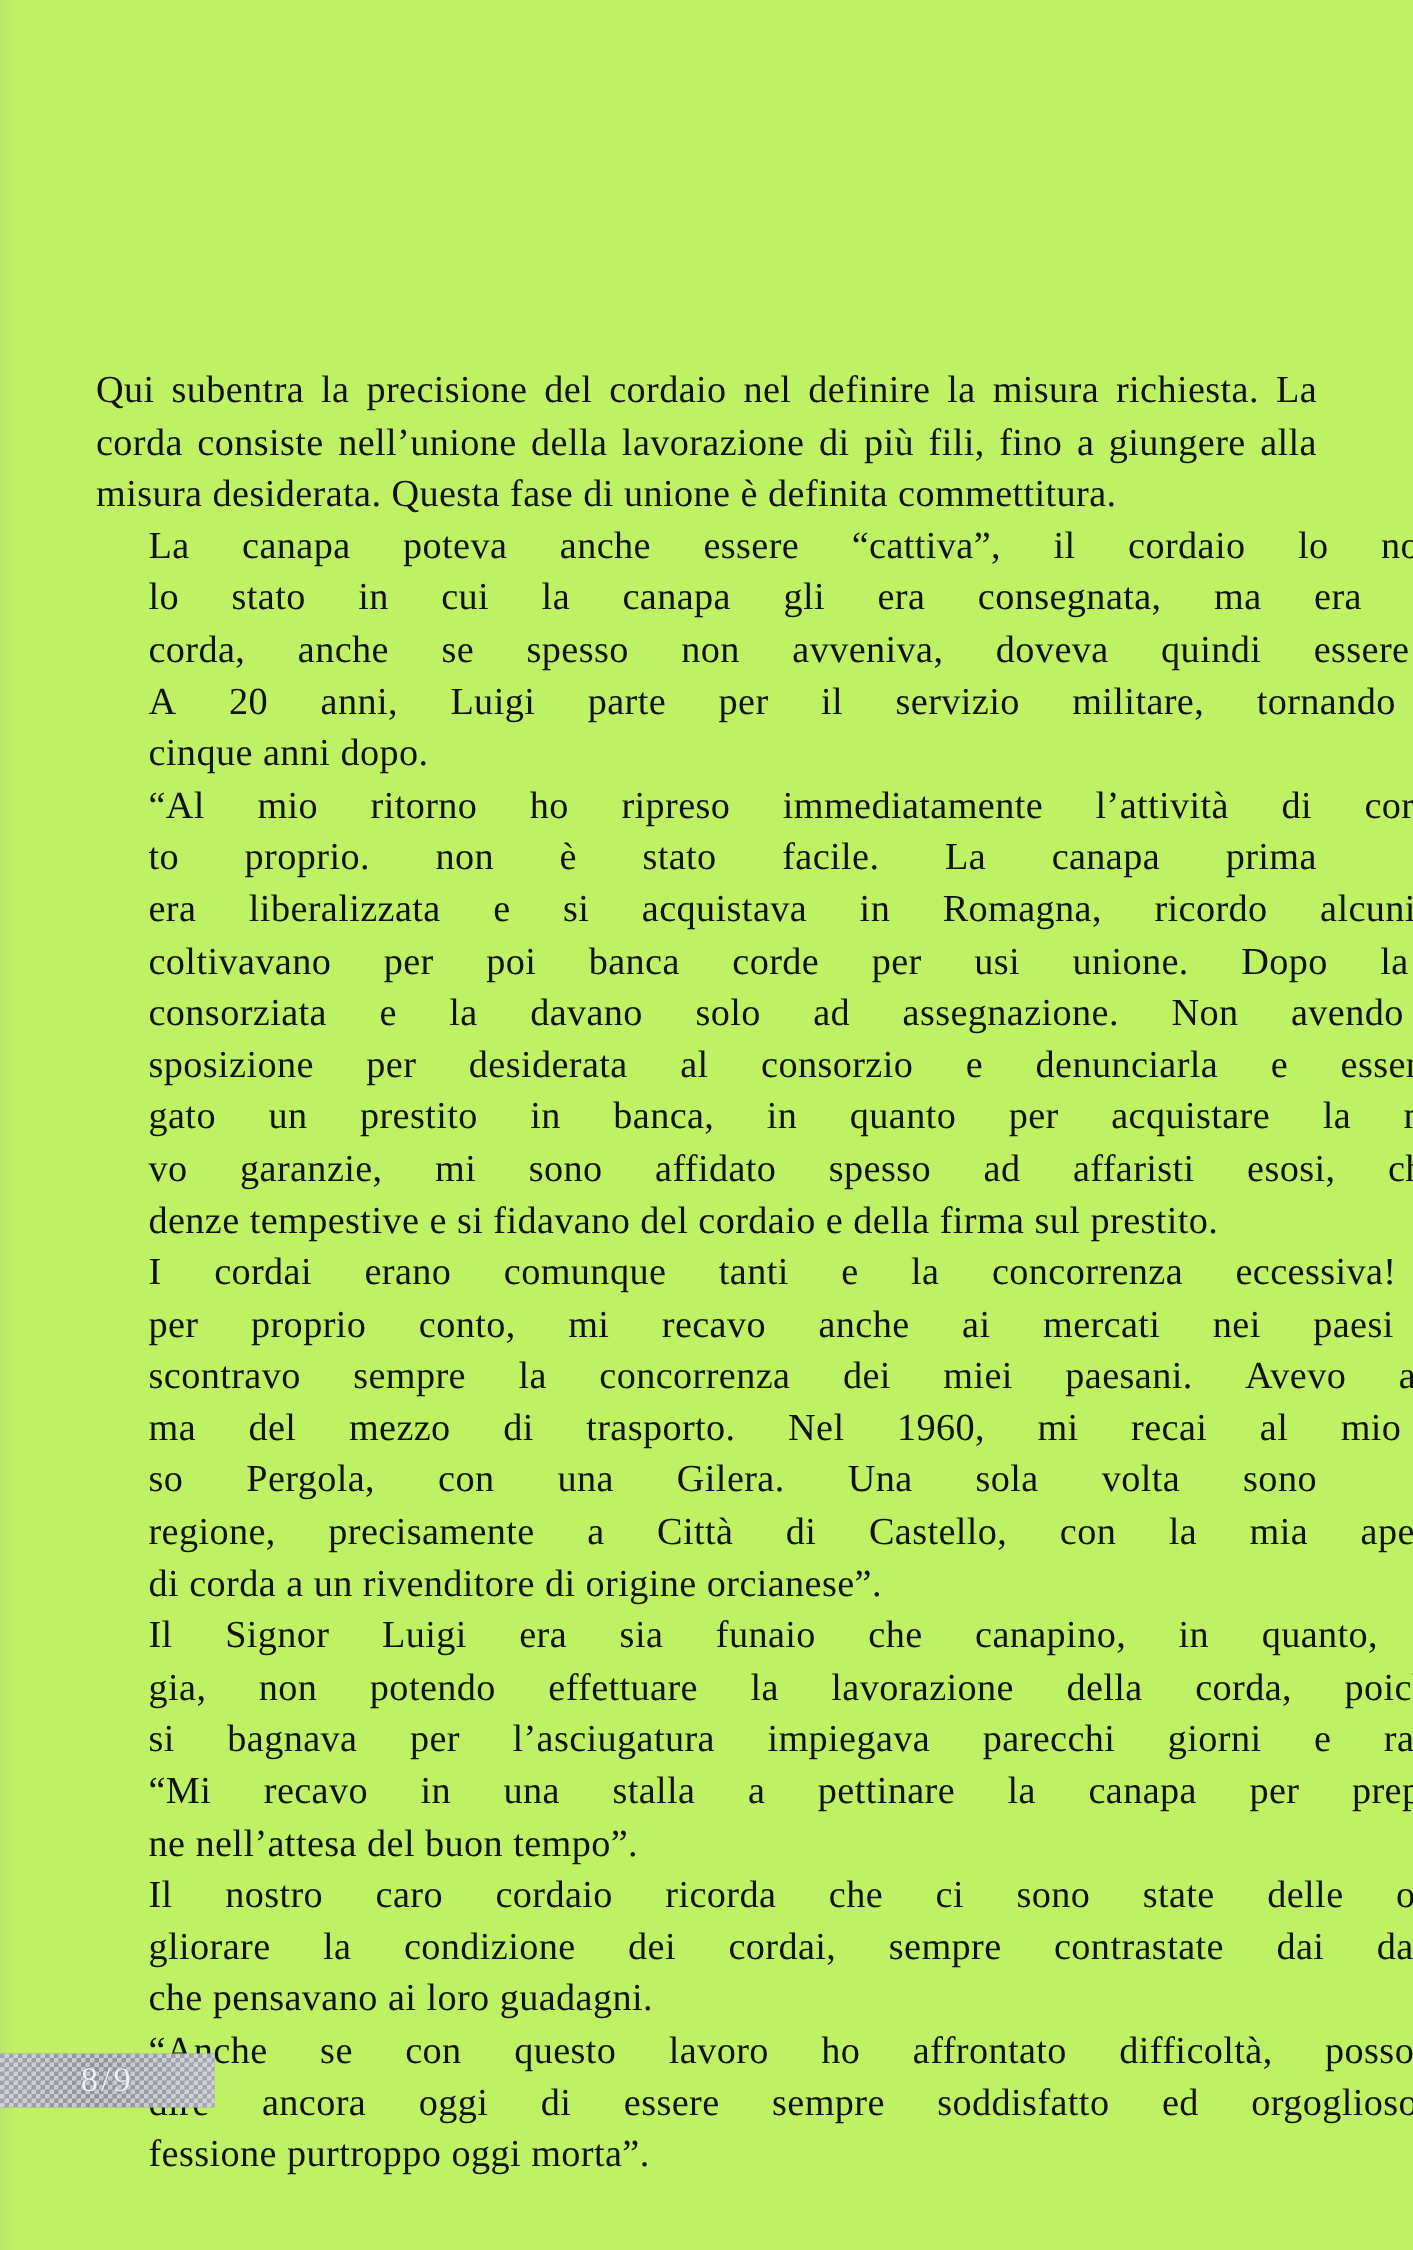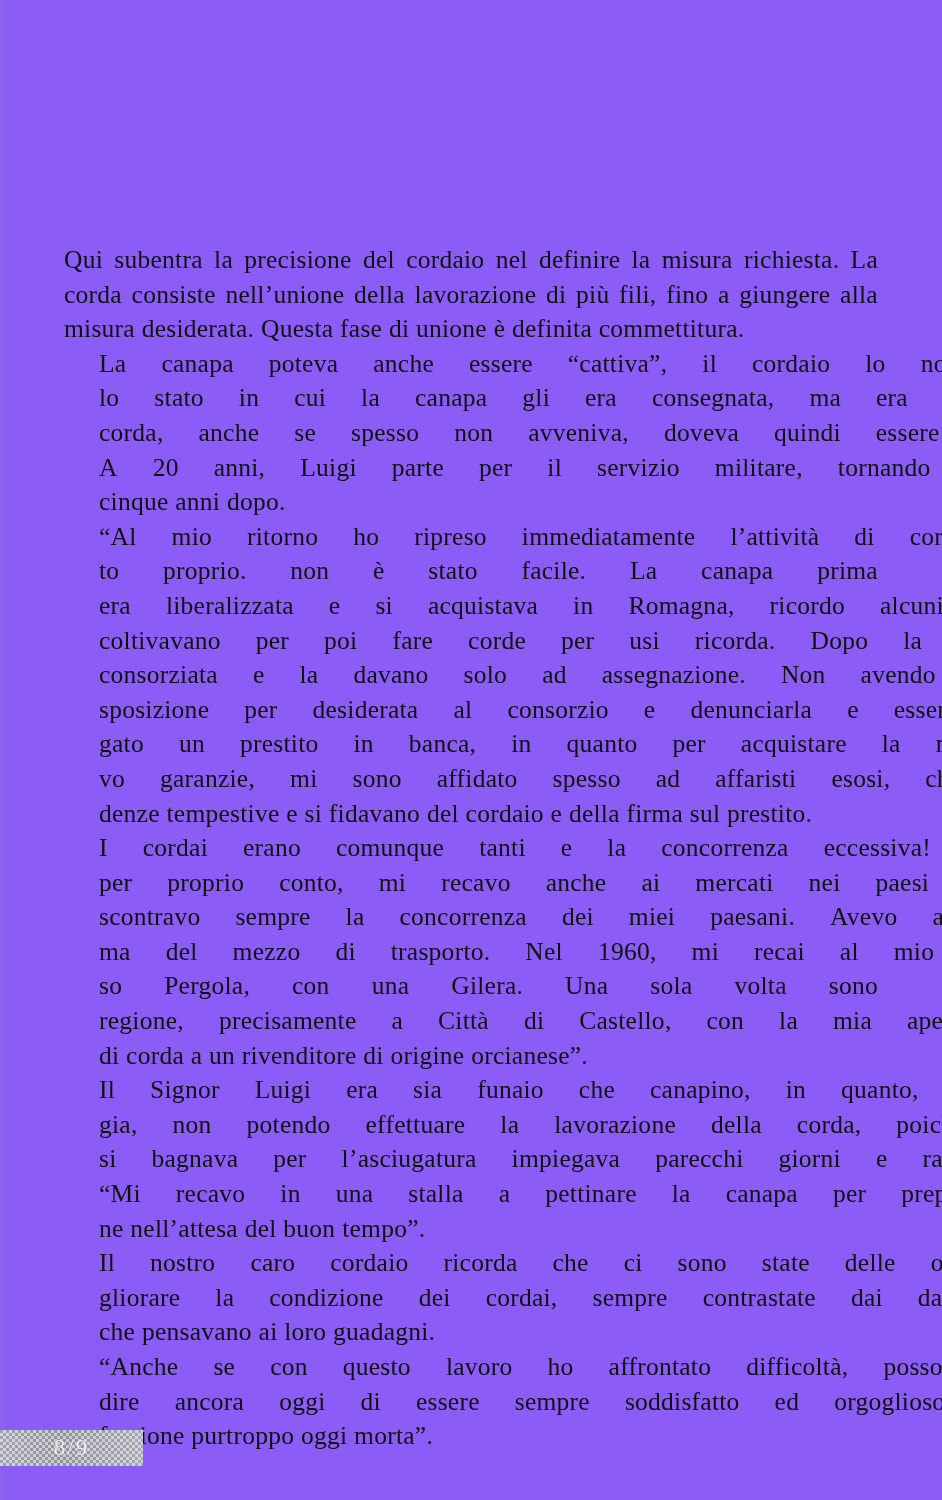--- a/index.html
+++ b/index.html
@@ -13,21 +13,21 @@
     background: #fdfdfd;
     font-family: "Liberation Serif", "DejaVu Serif", serif;
     color: #111111;
     overflow: hidden;
     position: relative;
   }
 
   .page {
     position: absolute;
     inset: 0;
-    background: #8b5cf6;
+    background: #bef264;
   }
 
   
   .scan-edge {
     position: absolute;
     left: 0;
     top: 0;
     width: 10px;
     height: 1500px;
     background: linear-gradient(to right, rgba(150,150,150,0.13), rgba(255,255,255,0));
@@ -69,21 +69,21 @@
     justify-content: space-between;
   }
   .line.justify > span {
     white-space: pre;
   }
 
   
   .folio-bar {
     position: absolute;
     left: 0;
-    top: 1430px;
+    top: 1369px;
     width: 143px;
     height: 36px;
     background-color: #8d9099;
     background-image:
       linear-gradient(45deg, #c9cbd1 25%, transparent 25%, transparent 75%, #c9cbd1 75%),
       linear-gradient(45deg, #c9cbd1 25%, transparent 25%, transparent 75%, #c9cbd1 75%);
     background-size: 6px 6px;
     background-position: 0 0, 3px 3px;
     display: flex;
     align-items: center;
@@ -132,21 +132,21 @@
         <span class="line justify"><span>corda,</span><span>anche</span><span>se</span><span>spesso</span><span>non</span><span>avveniva,</span><span>doveva</span><span>quindi</span><span>essere</span><span>venduta</span></span>
       </p>
       <p class="para">
         <span class="line justify"><span>A</span><span>20</span><span>anni,</span><span>Luigi</span><span>parte</span><span>per</span><span>il</span><span>servizio</span><span>militare,</span><span>tornando</span><span>a</span></span>
         <span class="line">cinque anni dopo.</span>
       </p>
       <p class="para">
         <span class="line justify"><span>“Al</span><span>mio</span><span>ritorno</span><span>ho</span><span>ripreso</span><span>immediatamente</span><span>l’attività</span><span>di</span><span>cordaio,</span></span>
         <span class="line justify"><span>to</span><span>proprio.</span><span>non</span><span>è</span><span>stato</span><span>facile.</span><span>La</span><span>canapa</span><span>prima</span></span>
         <span class="line justify"><span>era</span><span>liberalizzata</span><span>e</span><span>si</span><span>acquistava</span><span>in</span><span>Romagna,</span><span>ricordo</span><span>alcuni</span></span>
-        <span class="line justify"><span>coltivavano</span><span>per</span><span>poi</span><span>fare</span><span>corde</span><span>per</span><span>usi</span><span>ricorda.</span><span>Dopo</span><span>la</span><span>guerra,</span></span>
+        <span class="line justify"><span>coltivavano</span><span>per</span><span>poi</span><span>banca</span><span>corde</span><span>per</span><span>usi</span><span>unione.</span><span>Dopo</span><span>la</span><span>guerra,</span></span>
         <span class="line justify"><span>consorziata</span><span>e</span><span>la</span><span>davano</span><span>solo</span><span>ad</span><span>assegnazione.</span><span>Non</span><span>avendo</span><span>molti</span></span>
         <span class="line justify"><span>sposizione</span><span>per</span><span>desiderata</span><span>al</span><span>consorzio</span><span>e</span><span>denunciarla</span><span>e</span><span>essendomi</span></span>
         <span class="line justify"><span>gato</span><span>un</span><span>prestito</span><span>in</span><span>banca,</span><span>in</span><span>quanto</span><span>per</span><span>acquistare</span><span>la</span><span>materia</span></span>
         <span class="line justify"><span>vo</span><span>garanzie,</span><span>mi</span><span>sono</span><span>affidato</span><span>spesso</span><span>ad</span><span>affaristi</span><span>esosi,</span><span>che</span></span>
         <span class="line">denze tempestive e si fidavano del cordaio e della firma sul prestito.</span>
       </p>
       <p class="para">
         <span class="line justify"><span>I</span><span>cordai</span><span>erano</span><span>comunque</span><span>tanti</span><span>e</span><span>la</span><span>concorrenza</span><span>eccessiva!</span><span>Lavorando</span></span>
         <span class="line justify"><span>per</span><span>proprio</span><span>conto,</span><span>mi</span><span>recavo</span><span>anche</span><span>ai</span><span>mercati</span><span>nei</span><span>paesi</span><span>limitrofi,</span></span>
         <span class="line justify"><span>scontravo</span><span>sempre</span><span>la</span><span>concorrenza</span><span>dei</span><span>miei</span><span>paesani.</span><span>Avevo</span><span>anche</span></span>

